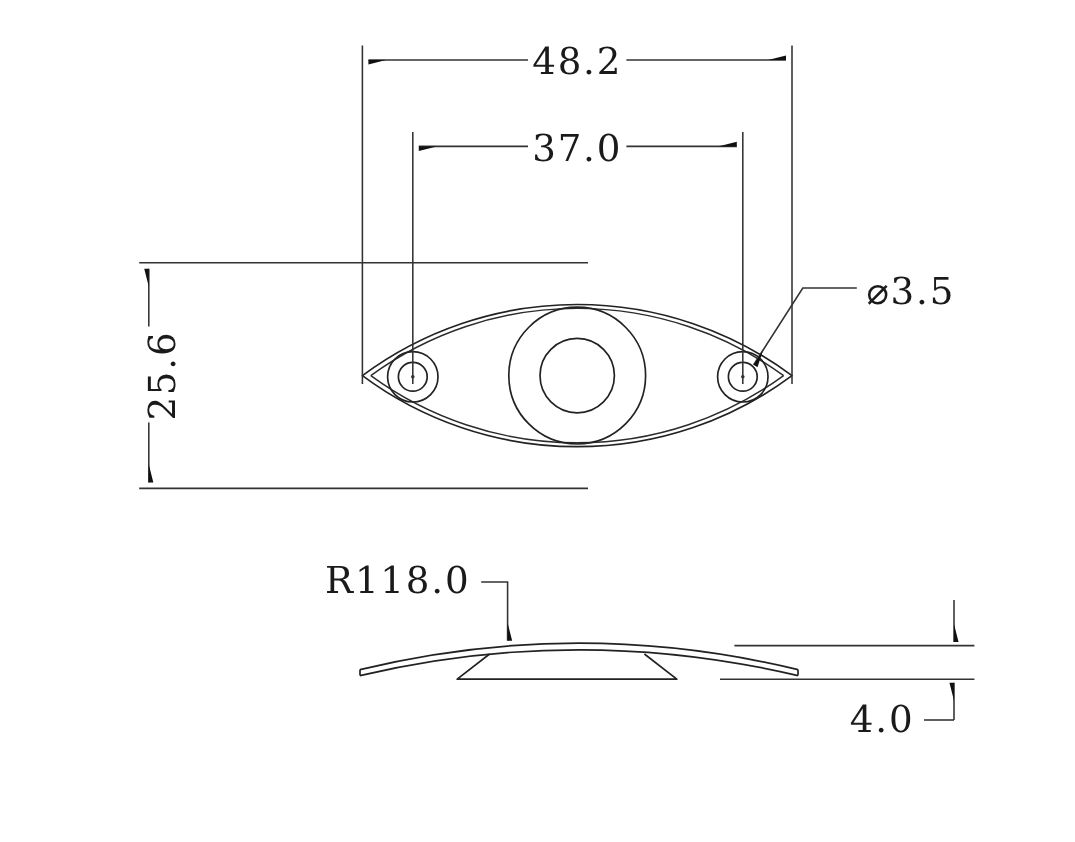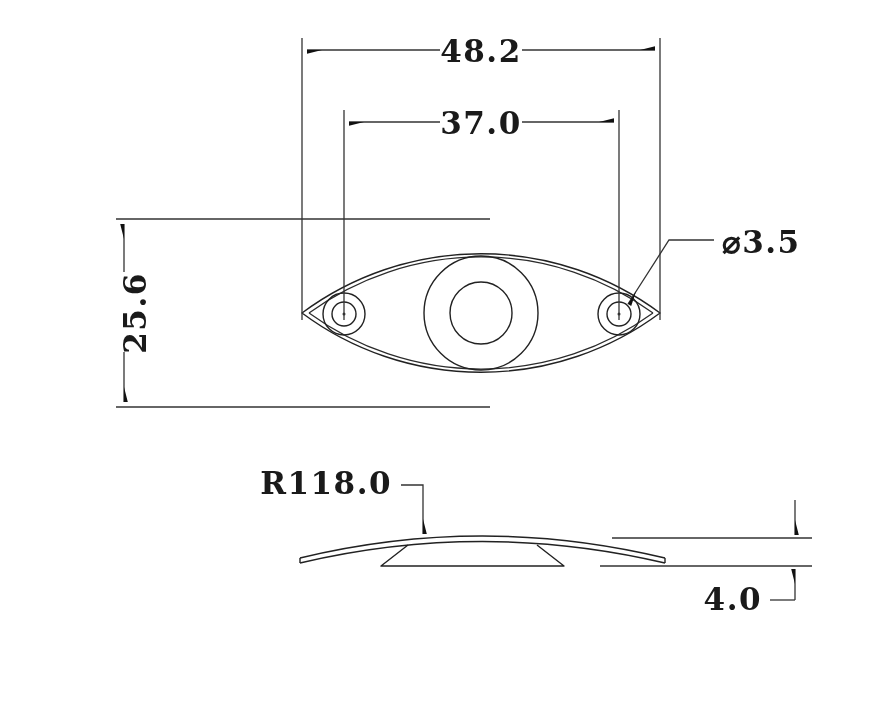--- a/index.html
+++ b/index.html
@@ -11,21 +11,20 @@
     width: 896px;
     height: 702px;
     overflow: hidden;
     font-family: "DejaVu Serif", serif;
   }
   #drawing-canvas {
     position: relative;
     width: 896px;
     height: 702px;
     background: #ffffff;
-    font-weight: bold;
   }
   svg.drawing {
     position: absolute;
     top: 0;
     left: 0;
     width: 896px;
     height: 702px;
   }
   .geom {
     fill: none;

